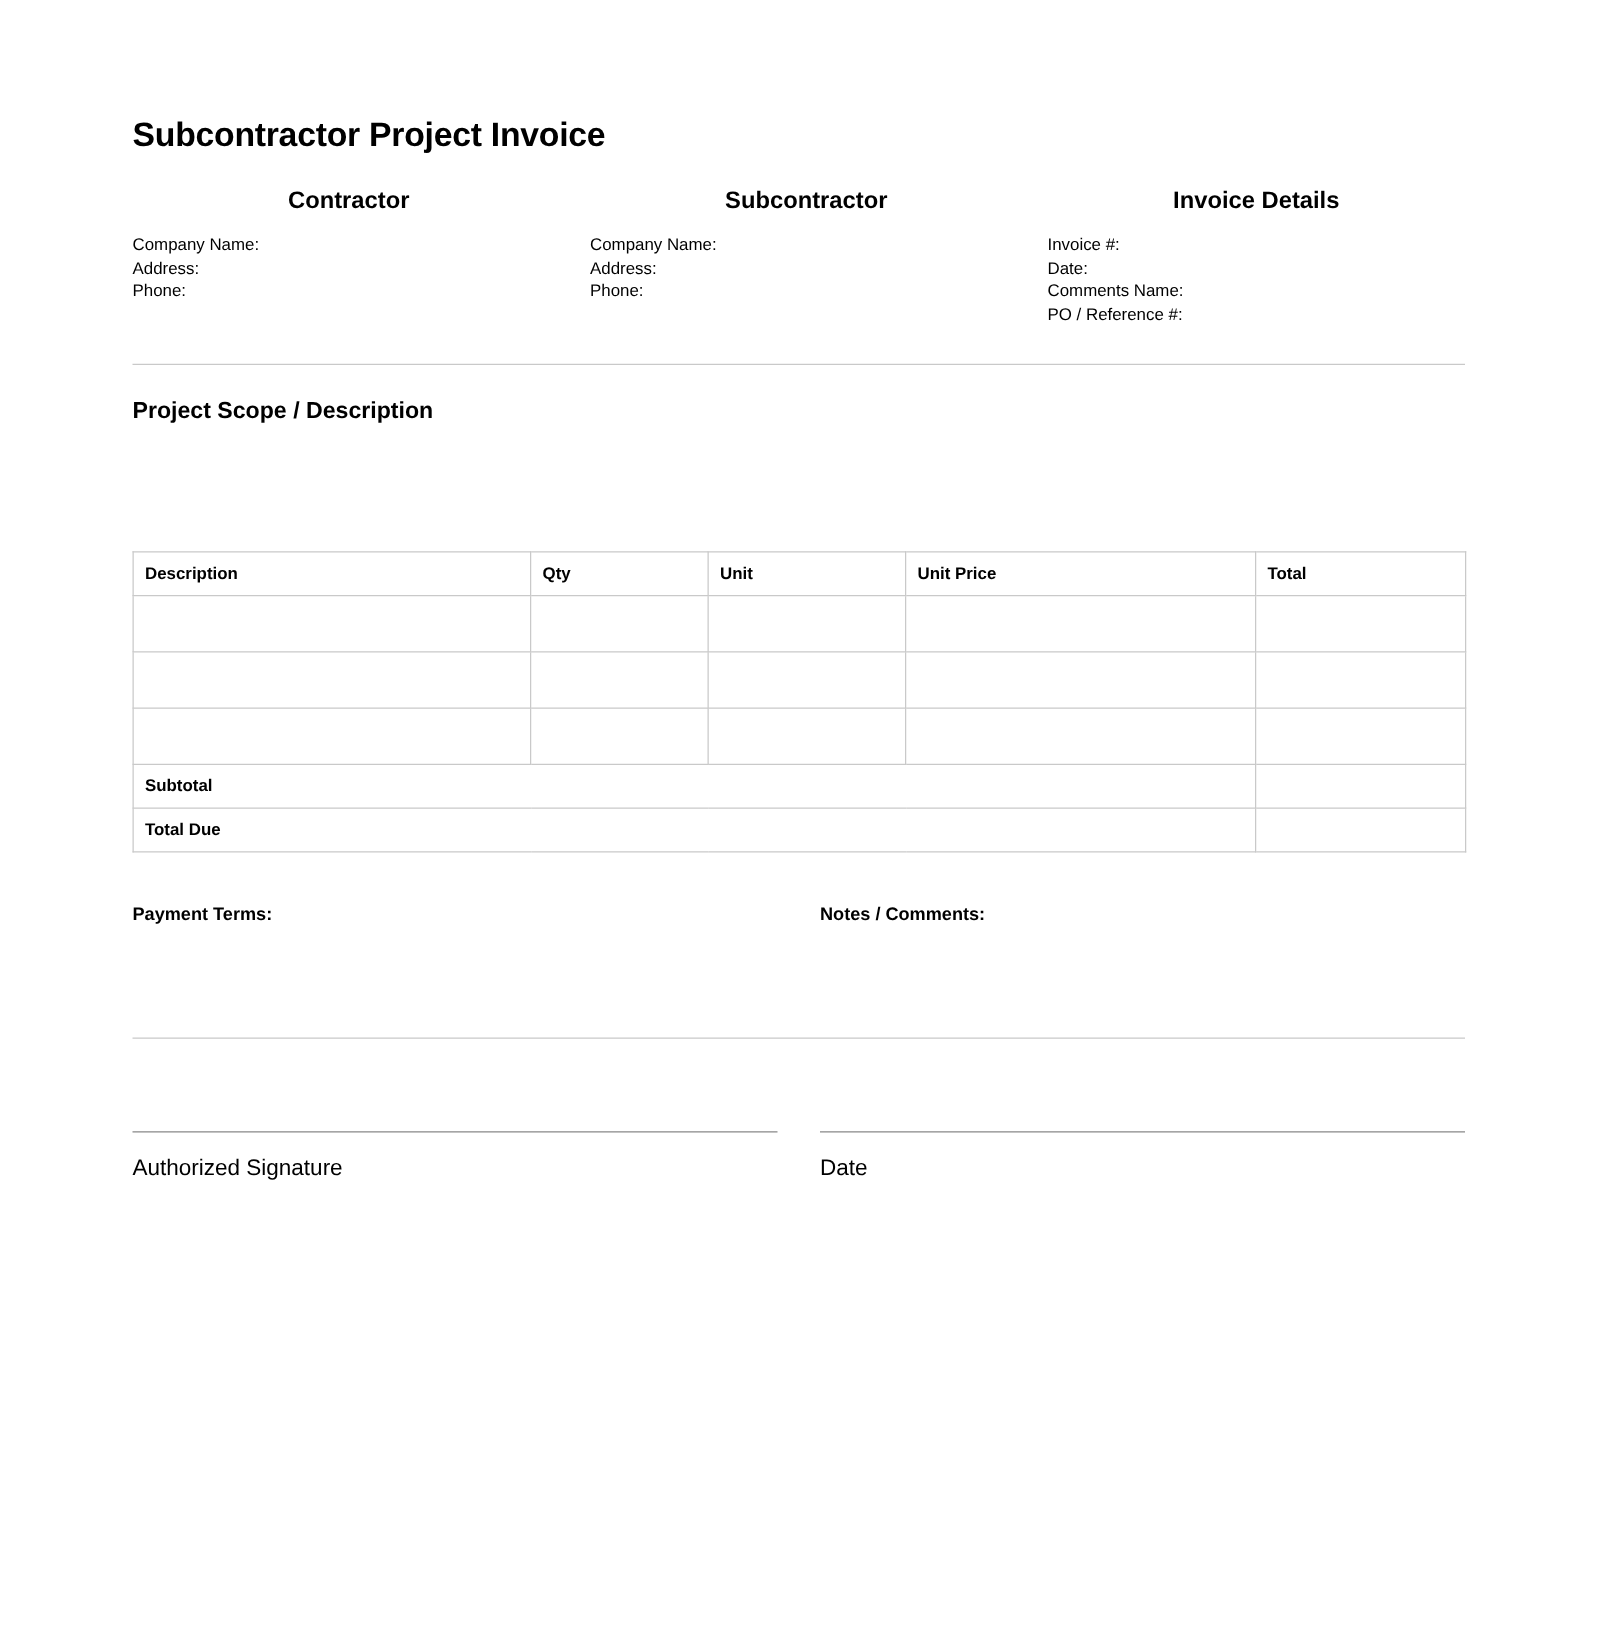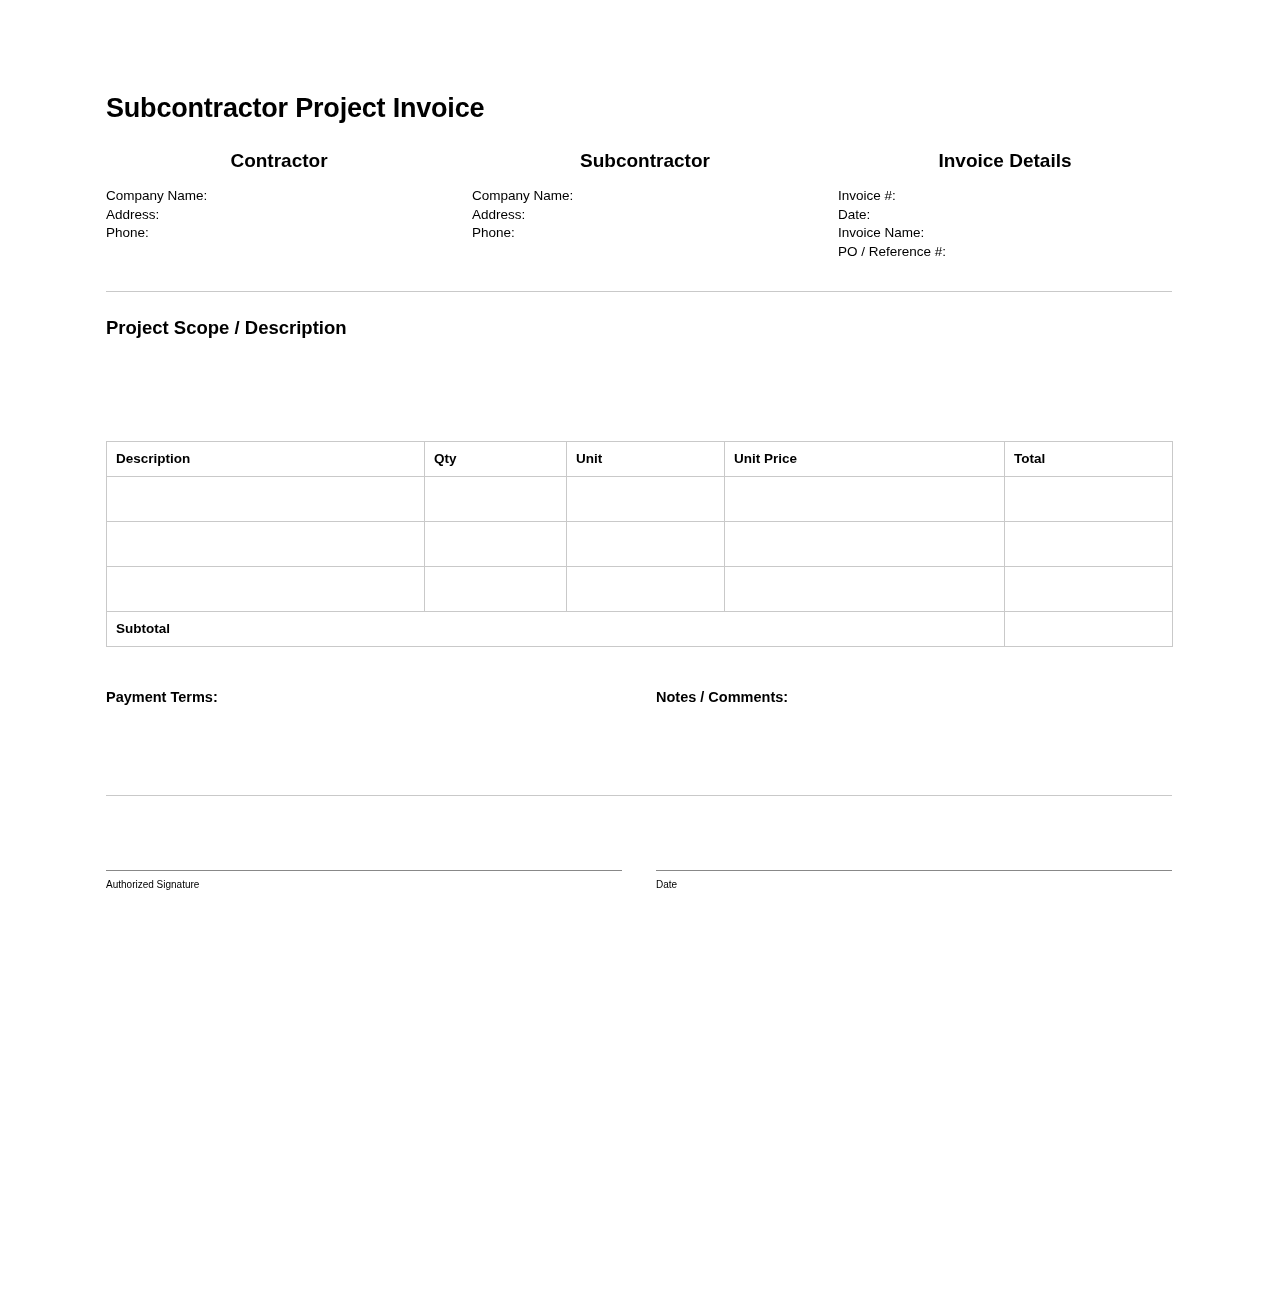--- a/index.html
+++ b/index.html
@@ -141,23 +141,23 @@
   }
   .sign-block.right {
     margin-left: 34px;
   }
   .sign-line {
     height: 1px;
     background: #888888;
     width: 516px;
   }
   .sign-caption {
-    font-size: 10px;
+    font-size: 18px;
     line-height: 18px;
-    margin-top: 5px;
+    margin-top: 19px;
   }
 </style>
 </head>
 <body>
 
 <div class="page">
 
   <h1 class="doc-title">Subcontractor Project Invoice</h1>
 
   <div class="parties">
@@ -173,21 +173,21 @@
       <div class="party-heading">Subcontractor</div>
       <div class="party-line">Company Name:</div>
       <div class="party-line">Address:</div>
       <div class="party-line">Phone:</div>
     </div>
 
     <div class="party-col invoice-details">
       <div class="party-heading">Invoice Details</div>
       <div class="party-line">Invoice #:</div>
       <div class="party-line">Date:</div>
-      <div class="party-line">Invoice Name:</div>
+      <div class="party-line">Comments Name:</div>
       <div class="party-line">PO / Reference #:</div>
     </div>
 
   </div>
 
   <div class="divider"></div>
 
   <div class="section-heading">Project Scope / Description</div>
   <div class="scope-area"></div>
 
@@ -227,20 +227,24 @@
         <td></td>
         <td></td>
         <td></td>
         <td></td>
         <td></td>
       </tr>
       <tr>
         <td class="sum-label" colspan="4">Subtotal</td>
         <td></td>
       </tr>
+      <tr>
+        <td class="sum-label" colspan="4">Total Due</td>
+        <td></td>
+      </tr>
     </tbody>
   </table>
 
   <div class="terms-row">
     <div class="terms-col">
       <div class="terms-label">Payment Terms:</div>
       <div class="terms-space"></div>
     </div>
     <div class="notes-col">
       <div class="terms-label">Notes / Comments:</div>

